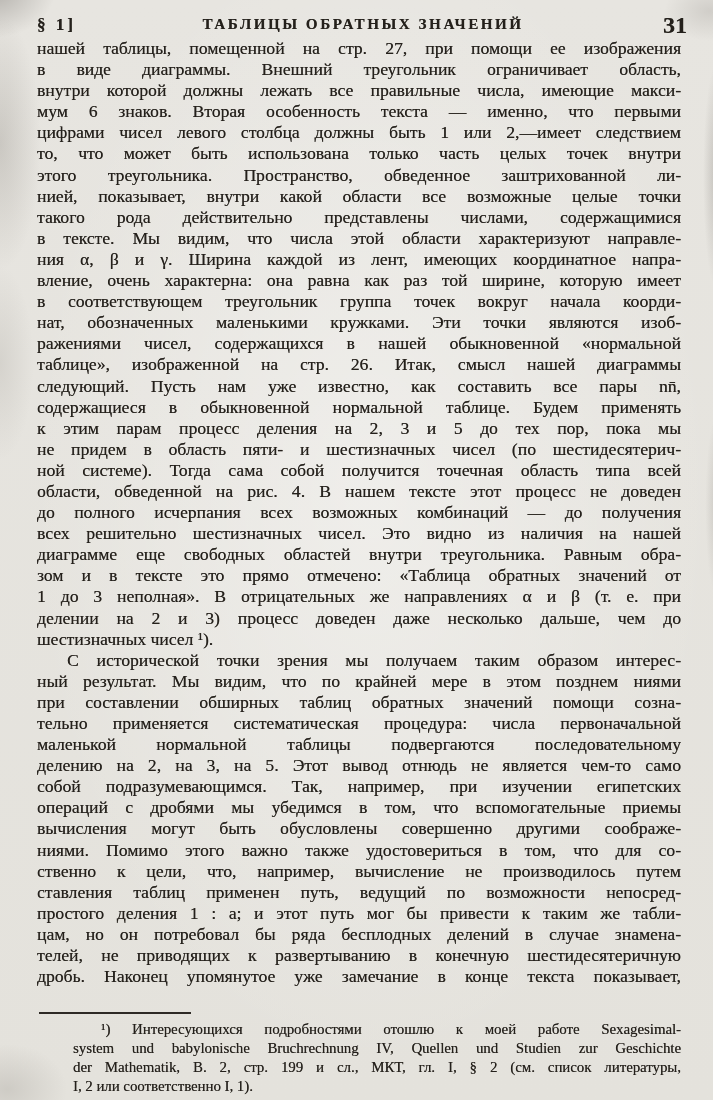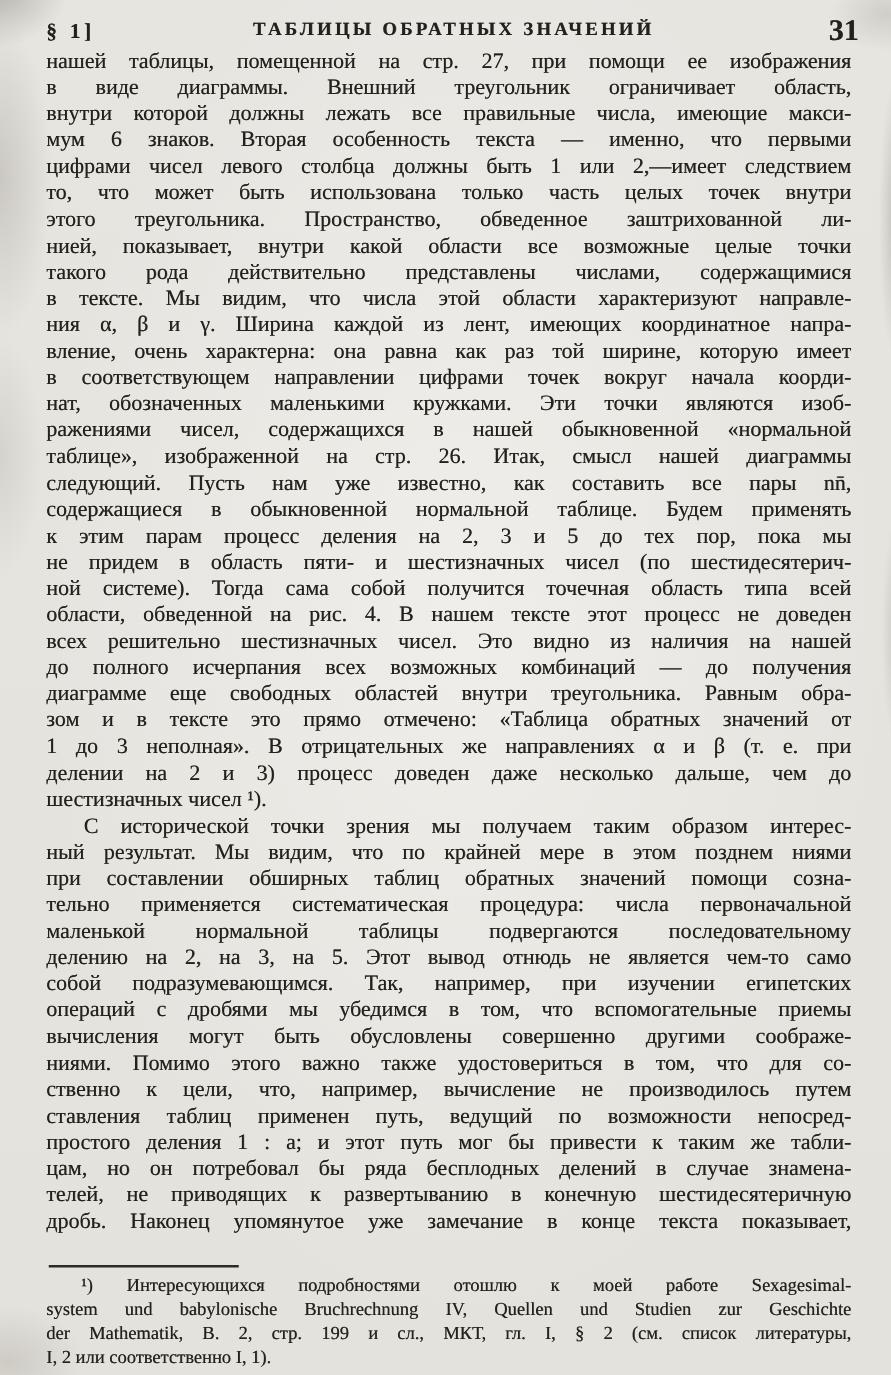--- a/index.html
+++ b/index.html
@@ -67,21 +67,21 @@
 
   .footnote {
     position: absolute;
     left: 37px; top: 1012px; width: 644px;
   }
   .footnote-rule {
     width: 152px; height: 2px;
     background: #2e2a25;
     margin: 0 0 6px 2px;
   }
-  .footnote-text { font-size: 14.8px; }
+  .footnote-text { font-size: 14.8px; margin-left: 36px; }
   .footnote-text .line { height: 19px; line-height: 19px; }
   .footnote-text .line:first-child { text-indent: 28px; }
 </style>
 </head>
 <body>
 
 <div class="page">
 
   <div class="page-header">
     <span class="section-mark">§ 1]</span>
@@ -96,32 +96,32 @@
         <div class="line">внутри которой должны лежать все правильные числа, имеющие макси-</div>
         <div class="line">мум 6 знаков. Вторая особенность текста — именно, что первыми</div>
         <div class="line">цифрами чисел левого столбца должны быть 1 или 2,—имеет следствием</div>
         <div class="line">то, что может быть использована только часть целых точек внутри</div>
         <div class="line">этого треугольника. Пространство, обведенное заштрихованной ли-</div>
         <div class="line">нией, показывает, внутри какой области все возможные целые точки</div>
         <div class="line">такого рода действительно представлены числами, содержащимися</div>
         <div class="line">в тексте. Мы видим, что числа этой области характеризуют направле-</div>
         <div class="line">ния α, β и γ. Ширина каждой из лент, имеющих координатное напра-</div>
         <div class="line">вление, очень характерна: она равна как раз той ширине, которую имеет</div>
-        <div class="line">в соответствующем направлении цифрами точек вокруг начала коорди-</div>
+        <div class="line">в соответствующем треугольник группа точек вокруг начала коорди-</div>
         <div class="line">нат, обозначенных маленькими кружками. Эти точки являются изоб-</div>
         <div class="line">ражениями чисел, содержащихся в нашей обыкновенной «нормальной</div>
         <div class="line">таблице», изображенной на стр. 26. Итак, смысл нашей диаграммы</div>
         <div class="line">следующий. Пусть нам уже известно, как составить все пары nn̄,</div>
         <div class="line">содержащиеся в обыкновенной нормальной таблице. Будем применять</div>
         <div class="line">к этим парам процесс деления на 2, 3 и 5 до тех пор, пока мы</div>
         <div class="line">не придем в область пяти- и шестизначных чисел (по шестидесятерич-</div>
         <div class="line">ной системе). Тогда сама собой получится точечная область типа всей</div>
         <div class="line">области, обведенной на рис. 4. В нашем тексте этот процесс не доведен</div>
+        <div class="line">до полного исчерпания всех возможных комбинаций — до получения</div>
         <div class="line">всех решительно шестизначных чисел. Это видно из наличия на нашей</div>
-        <div class="line">до полного исчерпания всех возможных комбинаций — до получения</div>
         <div class="line">диаграмме еще свободных областей внутри треугольника. Равным обра-</div>
         <div class="line">зом и в тексте это прямо отмечено: «Таблица обратных значений от</div>
         <div class="line">1 до 3 неполная». В отрицательных же направлениях α и β (т. е. при</div>
         <div class="line">делении на 2 и 3) процесс доведен даже несколько дальше, чем до</div>
         <div class="line">шестизначных чисел ¹).</div>
       </div>
     <div class="paragraph para-indent">
         <div class="line">С исторической точки зрения мы получаем таким образом интерес-</div>
         <div class="line">ный результат. Мы видим, что по крайней мере в этом позднем ниями</div>
         <div class="line">при составлении обширных таблиц обратных значений помощи созна-</div>

